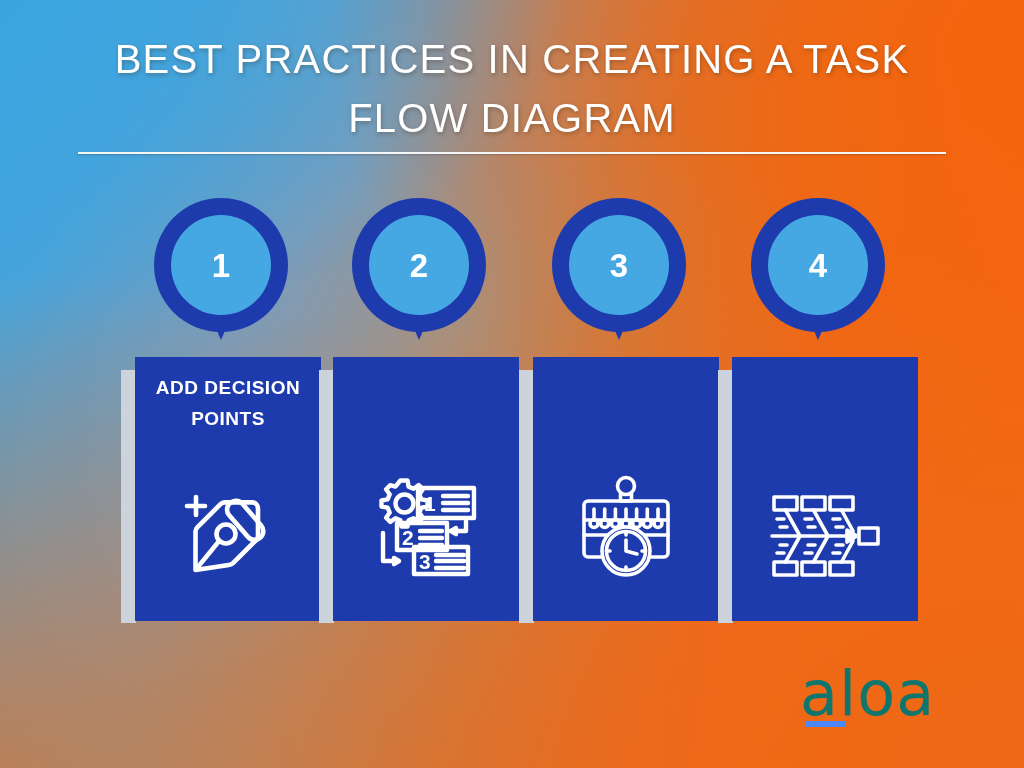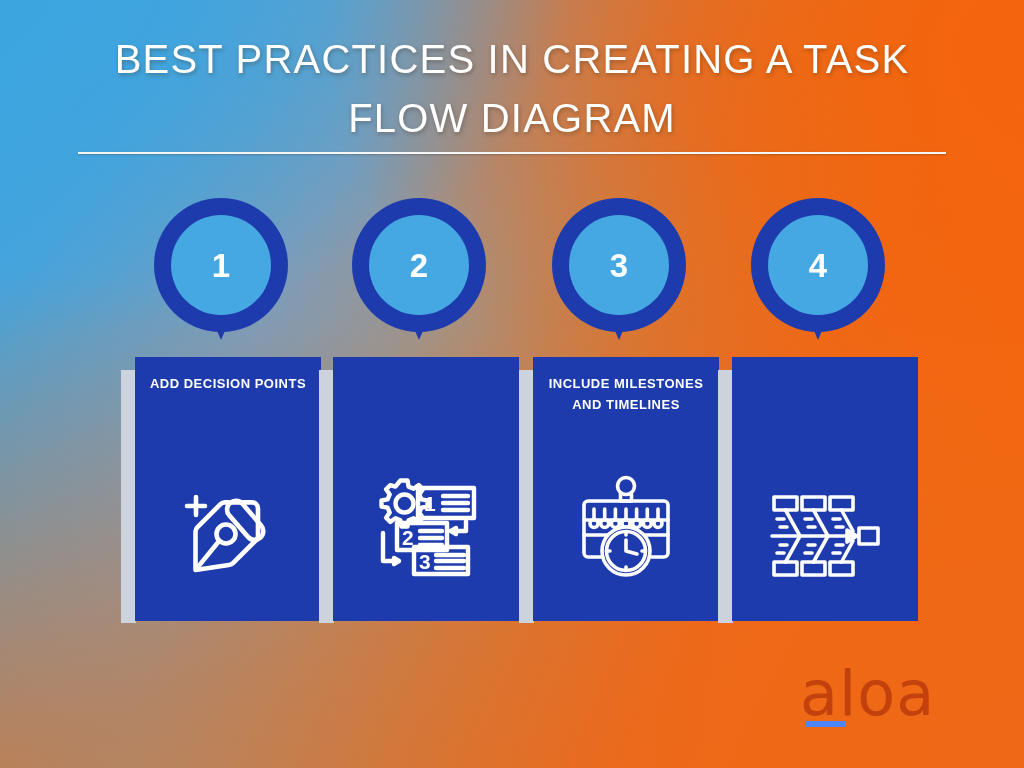--- a/index.html
+++ b/index.html
@@ -151,21 +151,21 @@
     top: 0;
     width: 186px;
     height: 264px;
     background: #1e3bad;
     box-sizing: border-box;
     padding: 16px 10px 0 10px;
     text-align: center;
   }
   .card-title {
     color: #ffffff;
-    font-size: 13px;
+    font-size: 19px;
     font-weight: 700;
     letter-spacing: 0.5px;
     line-height: 1.62;
     text-transform: uppercase;
   }
   .card-icon {
     position: absolute;
     left: 0;
     right: 0;
     bottom: 42px;
@@ -178,21 +178,21 @@
   
   .logo {
     position: absolute;
     left: 800px;
     top: 663px;
     width: 150px;
     height: 72px;
   }
   .logo-text {
     font-size: 62px;
-    color: #c2410c;
+    color: #0f766e;
     font-weight: 400;
     letter-spacing: 1px;
     line-height: 1;
     font-family: "DejaVu Sans", sans-serif;
   }
   .logo-underline {
     position: absolute;
     left: 6px;
     top: 58px;
     width: 40px;
@@ -279,21 +279,20 @@
       <div class="pin-tail"></div>
       <div class="pin-ring">
         <div class="pin-inner">
           <span class="pin-num">3</span>
         </div>
       </div>
     </div>
     <div class="card-wrap">
       <div class="card-strip"></div>
       <div class="card">
-        <div class="card-title">INCLUDE MILESTONES AND TIMELINES</div>
         <div class="card-icon">
           <svg width="94" height="104" viewBox="0 0 94 104" fill="none" stroke="#ffffff" stroke-width="3.6" stroke-linecap="round" stroke-linejoin="round">
             <circle cx="47" cy="11" r="8.5"></circle>
             <path d="M41.5 19 L41.5 26 L52.5 26 L52.5 19"></path>
             <rect x="5" y="26" width="84" height="56" rx="4"></rect>
             <path d="M5 45 L89 45"></path>
             <path d="M5 60 L89 60"></path>
             <g>
               <path d="M15 34 L15 45"></path>
                 <circle cx="15" cy="48.5" r="4"></circle>

